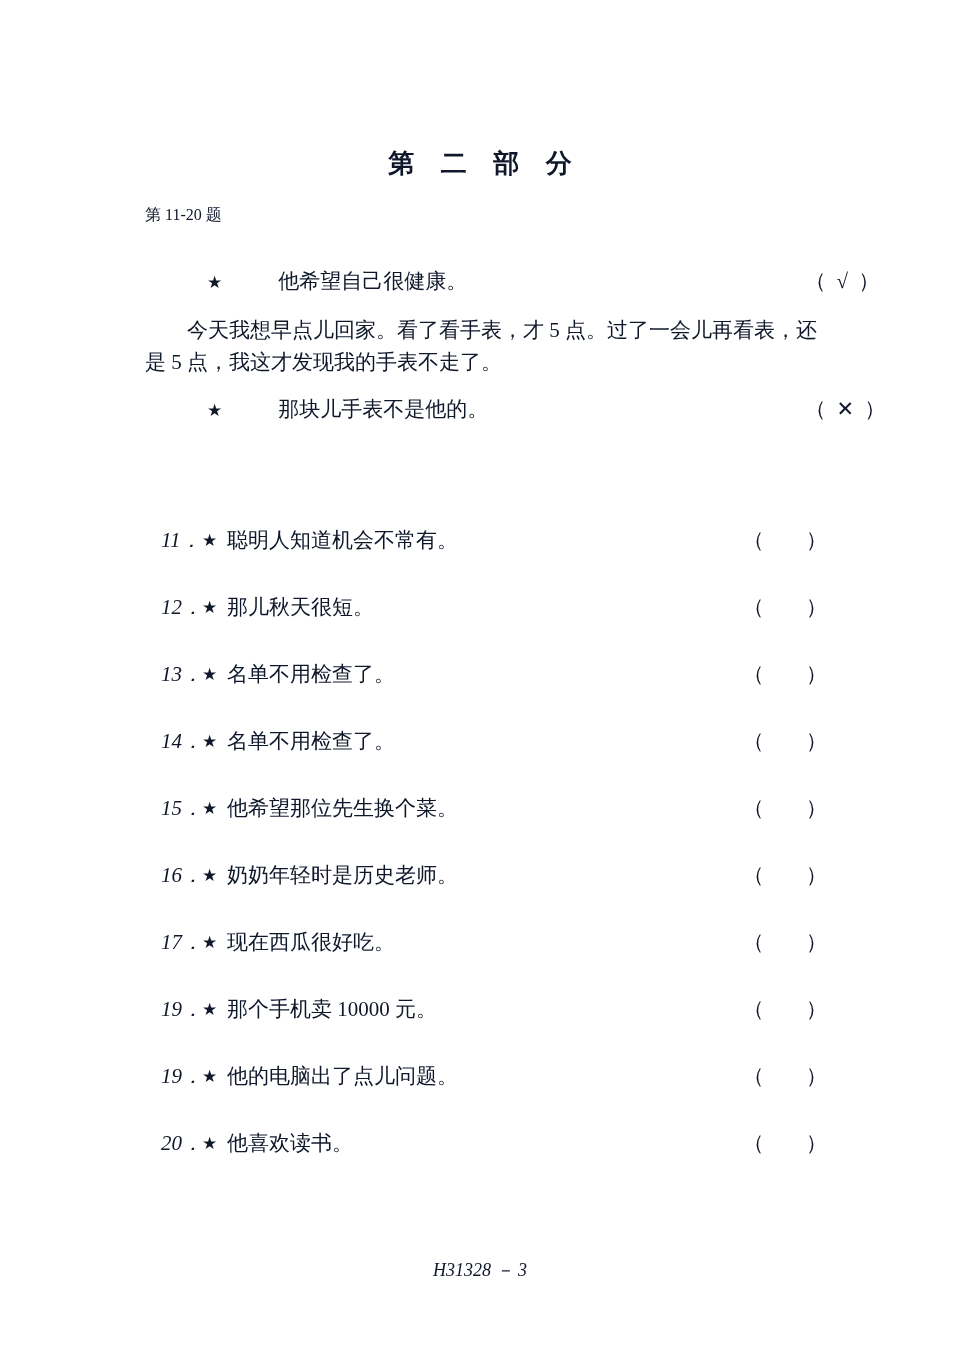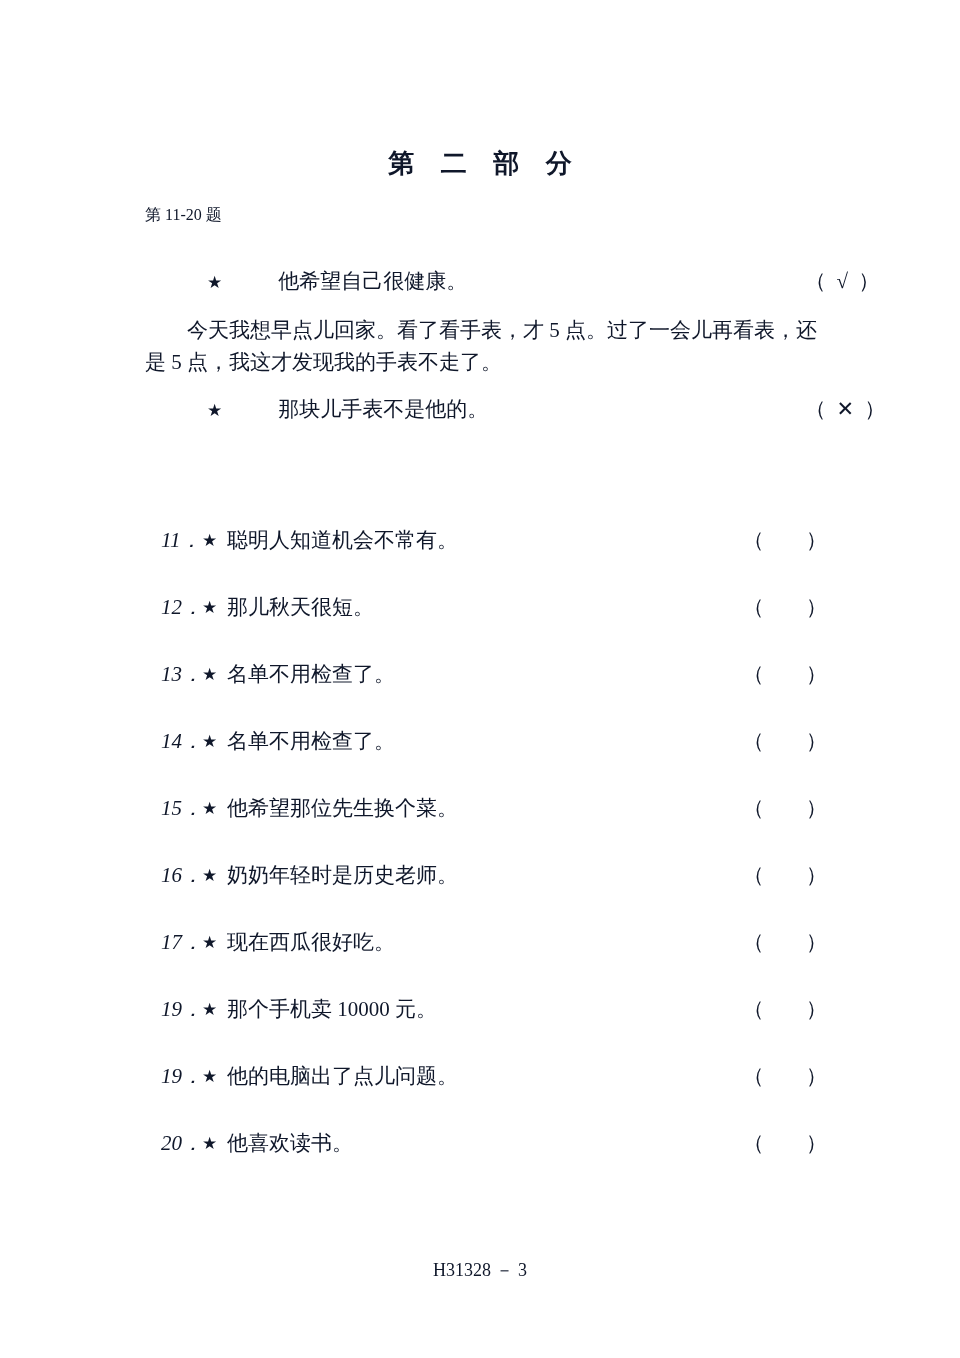--- a/index.html
+++ b/index.html
@@ -128,20 +128,21 @@
   
   .footer {
     position: absolute;
     top: 1258px;
     left: 0;
     width: 960px;
     text-align: center;
     font-size: 18px;
     line-height: 24px;
     white-space: pre;
+    font-style: italic;
   }
 </style>
 </head>
 <body>
 
 <div class="page">
 
   <div class="part-title">第 二 部 分</div>
 
   <div class="section-label">第 11-20 题</div>

